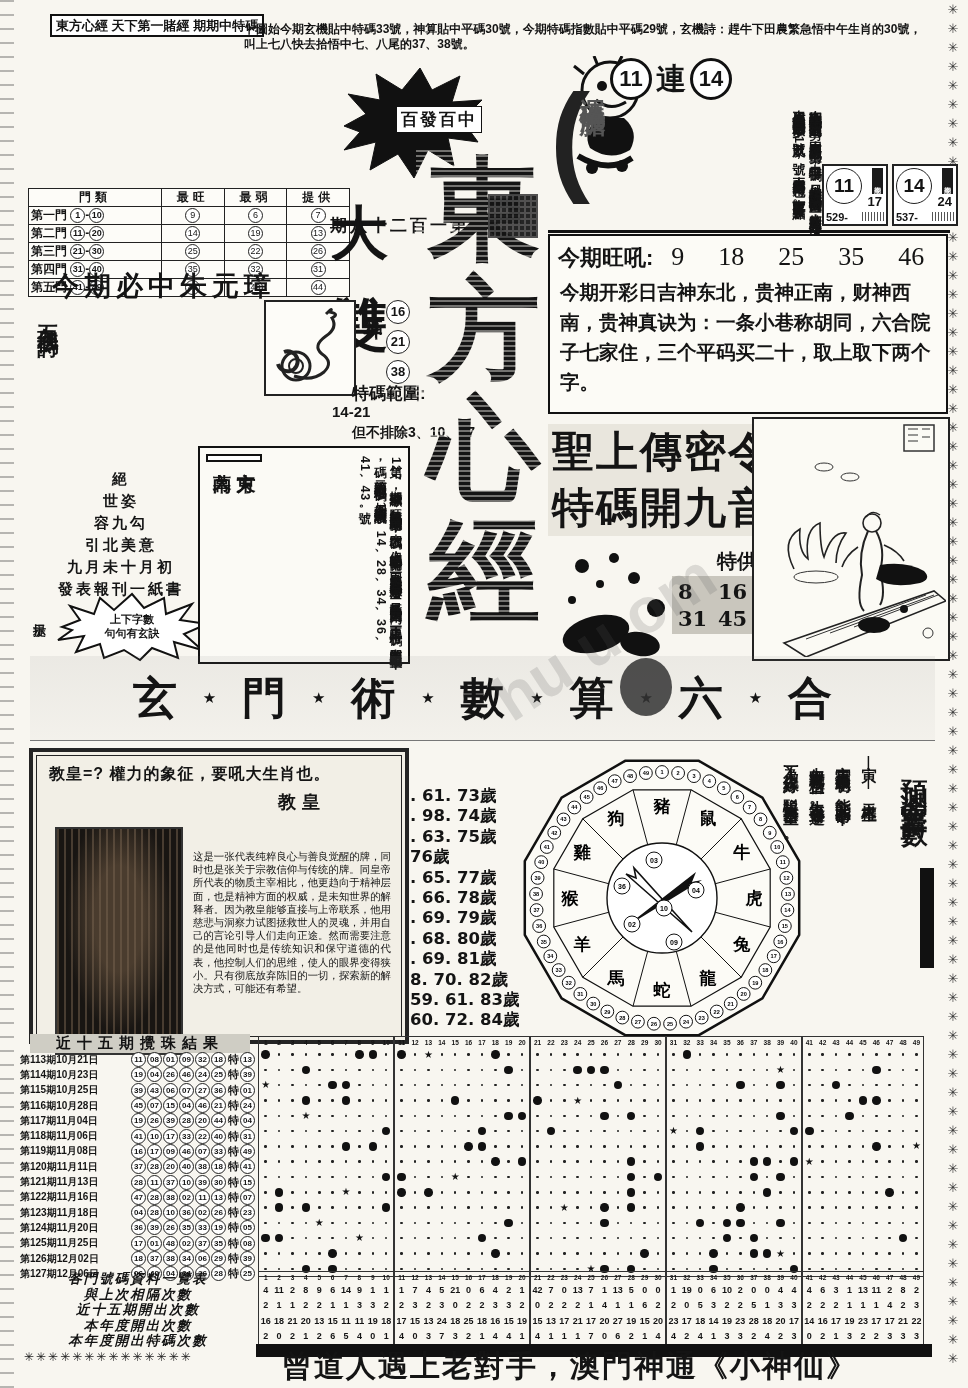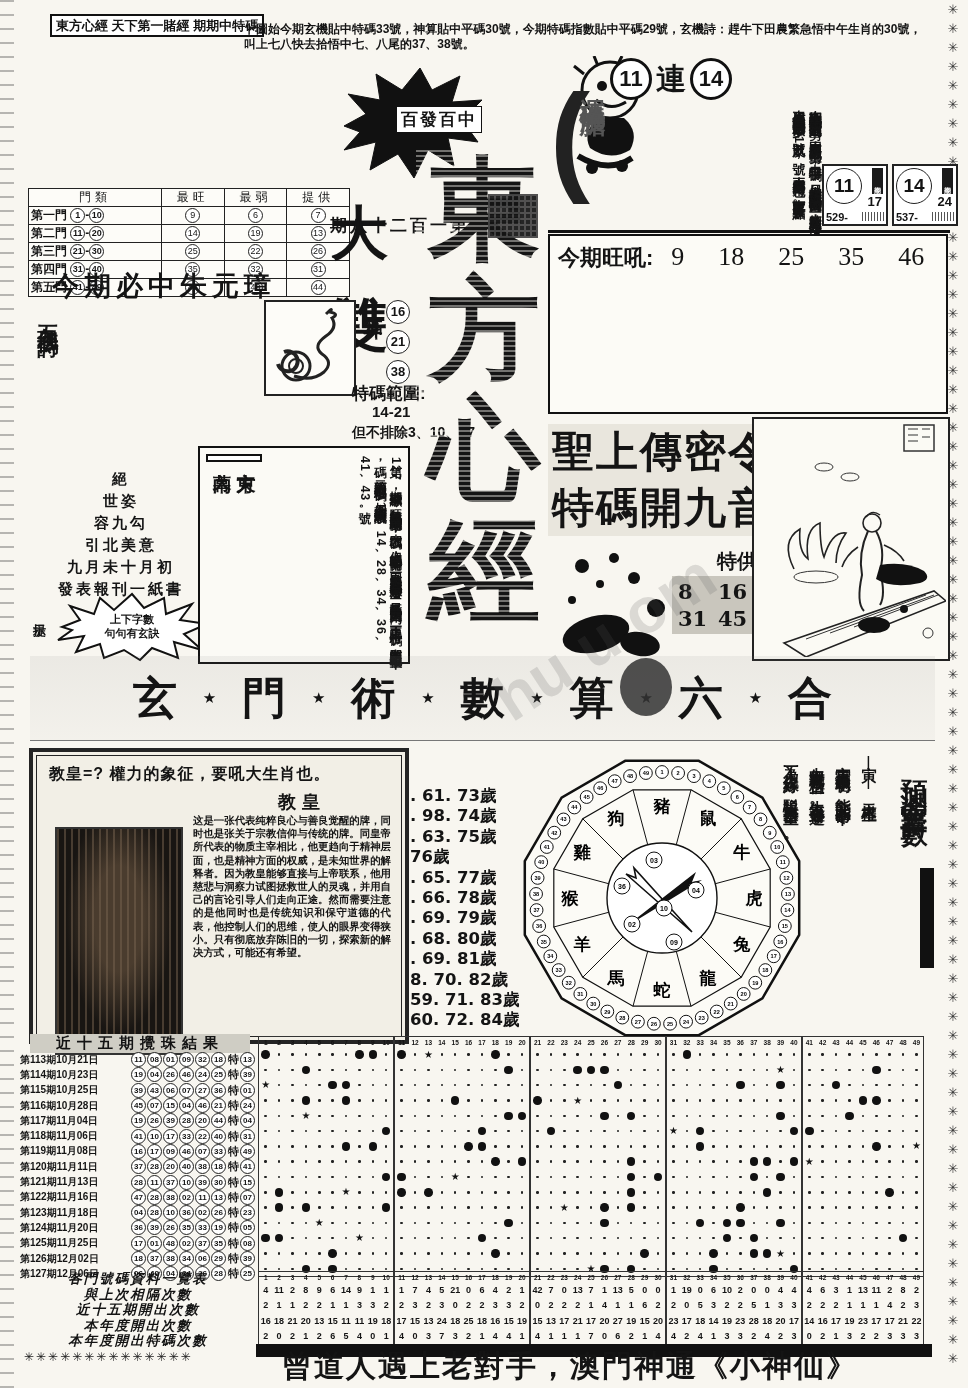--- a/index.html
+++ b/index.html
@@ -12,21 +12,21 @@
   
   #edge-left{left:0;top:0;width:14px;height:1388px;
     background:repeating-linear-gradient(180deg,rgba(60,60,60,.35) 0 2px,transparent 2px 14px);}
   #edge-right{right:2px;top:0;width:26px;height:1388px;font-size:13px;line-height:19px;
     text-align:center;color:#3a3a3a;overflow:hidden;}
   
   .boxtitle{border:2px solid #111;padding:2px 4px;font-size:13px;font-weight:bold;background:#fff;margin-left:32px;}
   
   table.gate{border-collapse:collapse;width:322px;background:#fdfcf8;}
   table.gate th,table.gate td{border:1px solid #222;font-size:12px;padding:0 2px;height:14px;text-align:center;}
-  table.gate th{font-weight:normal;letter-spacing:4px;}
+  table.gate th{font-weight:bold;letter-spacing:4px;}
   table.gate td.nm{text-align:left;font-weight:bold;white-space:nowrap;}
   .circ{display:inline-block;width:13px;height:13px;line-height:13px;border:1px solid #222;border-radius:50%;
         font-size:9px;text-align:center;vertical-align:middle;background:#fff;}
   .circ.big{width:22px;height:22px;line-height:22px;font-size:13px;font-weight:bold;}
   
   .poemline{font-size:16px;font-weight:bold;line-height:26px;letter-spacing:2px;white-space:nowrap;}
   .stair div{font-size:15px;font-weight:bold;line-height:22px;text-align:center;letter-spacing:3px;}
   
   #insider{border:2px solid #111;background:#fbfaf5;}
   #insider .body{writing-mode:vertical-rl;font-size:12.5px;font-weight:bold;line-height:15.5px;
@@ -52,21 +52,21 @@
   .stamp .cd{position:absolute;left:2px;bottom:1px;font-size:11px;font-weight:bold;letter-spacing:0;}
   .stamp .sq{position:absolute;right:2px;bottom:3px;width:22px;height:9px;
      background:repeating-linear-gradient(90deg,#555 0 1px,transparent 1px 3px);} 
   
   #wanghou{border:2px solid #111;background:#fcfbf6;}
   
   .supply{display:grid;grid-template-columns:30px 30px;gap:2px 10px;font-size:21px;font-weight:bold;
      font-family:"DejaVu Serif",serif;}
   
   #tarot{border:4px solid #242424;outline:1px solid #242424;outline-offset:-8px;background:#f2efe6;}
-  #tarot .p{font-size:10.4px;font-weight:bold;line-height:13.2px;text-align:justify;}
+  #tarot .p{font-size:10.4px;font-weight:normal;line-height:13.2px;text-align:justify;margin-top:36px;}
   #card{background:#181512;position:relative;
      background-image:repeating-linear-gradient(90deg,rgba(120,100,80,.5) 0 2px,transparent 2px 7px),
      radial-gradient(ellipse at 50% 40%, #4a3c2e 0 28%, transparent 60%);}
   #card .lbl{position:absolute;left:3px;right:3px;bottom:3px;background:#ded8c8;color:#111;
      font-size:8.6px;font-weight:bold;text-align:center;letter-spacing:1px;border:1px solid #333;}
   .ages div{font-size:16.5px;font-weight:bold;line-height:20.4px;white-space:nowrap;
      font-family:"DejaVu Sans",sans-serif;}
   
   .rrow{display:flex;align-items:center;height:15.3px;white-space:nowrap;}
   .rrow .dt{font-size:10px;font-weight:bold;width:112px;letter-spacing:0;}
@@ -232,21 +232,21 @@
   </svg>
 </div>
 
 <div class="abs vert b" style="left:360px;top:304px;font-size:19px;height:64px;">神算:</div>
 <div class="abs" id="god-nums" style="left:386px;top:300px;display:grid;gap:6px;">
       <span class="circ big">16</span>
       <span class="circ big">21</span>
       <span class="circ big">38</span>
     </div>
 <div class="abs b" style="left:352px;top:382px;font-size:17px;">特碼範圍:</div>
-<div class="abs b" style="left:372px;top:403px;font-size:15px;">14-21</div>
+<div class="abs b" style="left:332px;top:403px;font-size:15px;">14-21</div>
 <div class="abs b" style="left:352px;top:424px;font-size:14px;">但不排除3、10、37</div>
 
 <div class="abs stair" id="stair" style="left:36px;top:468px;width:170px;">
       <div>絕</div>
       <div>世姿</div>
       <div>容九勾</div>
       <div>引北美意</div>
       <div>九月未十月初</div>
       <div>發表報刊一紙書</div>
     </div>
@@ -326,20 +326,21 @@
   <div style="display:flex;align-items:baseline;gap:18px;padding:6px 8px 0 8px;">
     <span class="b" style="font-size:22px;white-space:nowrap;">今期旺吼:</span>
     <span id="wanghou-nums" style="display:flex;gap:34px;font-size:26px;font-family:'Liberation Serif',serif;">
           <span>9</span>
           <span>18</span>
           <span>25</span>
           <span>35</span>
           <span>46</span>
         </span>
   </div>
+  <div class="b" style="padding:4px 10px;font-size:19.5px;line-height:30px;">今期开彩日吉神东北，贵神正南，财神西南，贵神真诀为：一条小巷称胡同，六合院子七家住，三个平码买二十，取上取下两个字。</div>
 </div>
 
 <div class="abs b" style="left:548px;top:424px;font-size:42px;letter-spacing:2px;background:#e9e6dd;padding:0 4px;">聖上傳密令</div>
 <div class="abs b" style="left:548px;top:480px;font-size:42px;letter-spacing:2px;background:#e9e6dd;padding:0 4px;">特碼開九音</div>
 <div class="abs b" style="left:676px;top:548px;font-size:20px;margin-left:41px;">特供:</div>
 <div class="abs supply" id="supply-nums" style="left:672px;top:576px;background:#c9c6bd;padding:3px 6px;">
       <span>8</span>
       <span>16</span>
       <span>31</span>
       <span>45</span>
@@ -409,21 +410,21 @@
       <div>. 61. 73歲</div>
       <div>. 98. 74歲</div>
       <div>. 63. 75歲</div>
       <div>76歲</div>
       <div>. 65. 77歲</div>
       <div>. 66. 78歲</div>
       <div>. 69. 79歲</div>
       <div>. 68. 80歲</div>
       <div>. 69. 81歲</div>
       <div>8. 70. 82歲</div>
-      <div>59. 71. 83歲</div>
+      <div>59. 61. 83歲</div>
       <div>60. 72. 84歲</div>
     </div>
 
 <svg class="abs" style="left:516px;top:752px;" width="292" height="292" viewBox="0 0 292 292" id="wheel">
       <polygon points="182.8,8.8 246.4,45.6 283.2,109.2 283.2,182.8 246.4,246.4 182.8,283.2 109.2,283.2 45.6,246.4 8.8,182.8 8.8,109.2 45.6,45.6 109.2,8.8" fill="#fcfbf6" stroke="#111" stroke-width="2.5"></polygon>
       <polygon points="175.0,37.8 225.2,66.8 254.2,117.0 254.2,175.0 225.2,225.2 175.0,254.2 117.0,254.2 66.8,225.2 37.8,175.0 37.8,117.0 66.8,66.8 117.0,37.8" fill="none" stroke="#111" stroke-width="1.2"></polygon>
       <line x1="160.23504748063863" y1="92.87407955410124" x2="174.98773305148234" y2="37.816307455624354" stroke="#111" stroke-width="1"></line>
       <line x1="184.89087296526012" y1="107.10912703473988" x2="225.19595949289334" y2="66.80404050710669" stroke="#111" stroke-width="1"></line>
       <line x1="199.12592044589877" y1="131.76495251936137" x2="254.18369254437565" y2="117.01226694851768" stroke="#111" stroke-width="1"></line>
       <line x1="199.12592044589877" y1="160.23504748063863" x2="254.18369254437565" y2="174.98773305148234" stroke="#111" stroke-width="1"></line>

